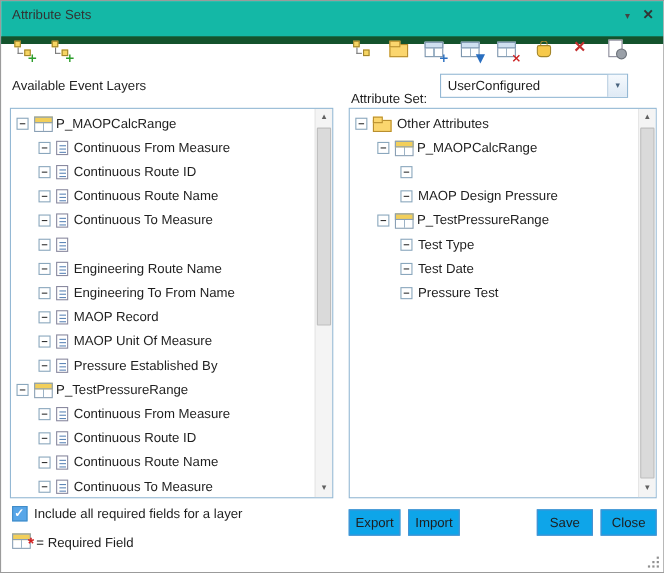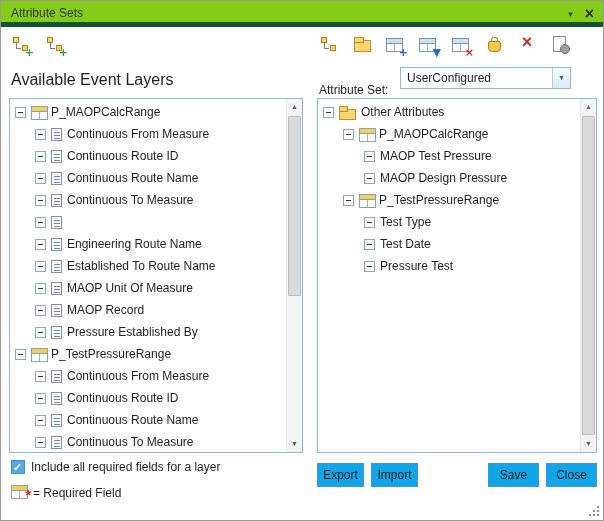--- a/index.html
+++ b/index.html
@@ -3,22 +3,22 @@
 <meta charset="utf-8">
 <style>
   * { box-sizing: border-box; margin: 0; padding: 0; }
   html,body { background:#fff; }
   body { font-family:"Liberation Sans", sans-serif; }
 
   .dialog { position:relative; width:604px; height:521px; background:#fff;
             border:1px solid #9b9b9b; overflow:hidden; }
 
   
-  .titlebar { position:absolute; top:0; left:0; right:0; height:26px;
-              background:#84cc16; border-bottom:5px solid #14532d; }
+  .titlebar { position:absolute; top:0; left:0; right:0; height:39px;
+              background:#14b8a6; border-bottom:7px solid #14532d; }
   .title { position:absolute; left:10px; top:0; line-height:25px; font-size:12px; color:#333; }
   .tb-controls { position:absolute; right:9px; top:0; height:25px; display:flex; align-items:center; gap:12px; }
   .tb-caret { font-size:9px; color:#444; }
   .tb-close { font-size:16px; font-weight:bold; color:#333; line-height:1; }
 
   
   .toolbar { position:absolute; top:33px; left:0; right:0; height:24px; }
   .tbl-left  { position:absolute; left:10px;  top:0; display:flex; gap:14px; }
   .tbl-right { position:absolute; left:318px; top:0; display:flex; gap:13px; }
   .icn { position:relative; width:20px; height:20px; display:inline-block; flex:none; }
@@ -43,21 +43,21 @@
   .g-page::after  { content:""; position:absolute; right:0;  bottom:0; width:8px; height:8px; background:#9aa0a8; border:1px solid #6a7078; border-radius:50%; }
 
   .g-redx { text-align:center; }
   .g-redx .bigx { position:absolute; left:0; right:0; top:-2px; font-size:18px; font-weight:bold; color:#c32f2f; line-height:20px; }
 
   .bdg { position:absolute; right:-3px; bottom:-4px; font-weight:bold; font-size:11px; line-height:1;
          font-family:"DejaVu Sans", sans-serif; }
   .bdg.green { color:#2e9e2e; } .bdg.red { color:#cc2222; } .bdg.blue { color:#2a6fc0; }
 
   
-  .lbl-avail   { position:absolute; left:10px;  top:70px; font-size:16px; color:#1e1e1e; }
+  .lbl-avail   { position:absolute; left:10px;  top:70px; font-size:12px; color:#1e1e1e; }
   .lbl-attrset { position:absolute; left:318px; top:70px; font-size:12px; color:#1e1e1e;margin-top:12px; }
   .combo { position:absolute; left:399px; top:66px; width:171px; height:22px; border:1px solid #94b8d4; background:#fff; }
   .combo-val { position:absolute; left:6px; top:0; line-height:20px; font-size:12px; color:#1e1e1e; }
   .combo-btn { position:absolute; right:0; top:0; width:18px; height:100%;
                background:linear-gradient(#f5f9fd,#dfeaf5); border-left:1px solid #b6cde0;
                text-align:center; font-size:8px; line-height:20px; color:#49637e; }
 
   
   .panel { position:absolute; top:97px; height:355px; background:#fff; border:1px solid #94b8d4; overflow:hidden; }
   .panel.pleft  { left:8px;   width:294px; }
@@ -202,31 +202,31 @@
           <span class="t-field"></span>
         </div>
       <div class="trow lvl1">
           <span class="xp"></span>
           <span class="t-field"></span>
           <span class="tl">Engineering Route Name</span>
         </div>
       <div class="trow lvl1">
           <span class="xp"></span>
           <span class="t-field"></span>
-          <span class="tl">Established To Route Name</span>
+          <span class="tl">Engineering To From Name</span>
+        </div>
+      <div class="trow lvl1">
+          <span class="xp"></span>
+          <span class="t-field"></span>
+          <span class="tl">MAOP Record</span>
         </div>
       <div class="trow lvl1">
           <span class="xp"></span>
           <span class="t-field"></span>
           <span class="tl">MAOP Unit Of Measure</span>
-        </div>
-      <div class="trow lvl1">
-          <span class="xp"></span>
-          <span class="t-field"></span>
-          <span class="tl">MAOP Record</span>
         </div>
       <div class="trow lvl1">
           <span class="xp"></span>
           <span class="t-field"></span>
           <span class="tl">Pressure Established By</span>
         </div>
       <div class="trow lvl0">
           <span class="xp"></span>
           <span class="t-layer"></span>
           <span class="tl">P_TestPressureRange</span>
@@ -266,21 +266,20 @@
           <span class="t-folder"></span>
           <span class="tl">Other Attributes</span>
         </div>
       <div class="trow lvl1">
           <span class="xp"></span>
           <span class="t-layer"></span>
           <span class="tl">P_MAOPCalcRange</span>
         </div>
       <div class="trow lvl2">
           <span class="xp"></span>
-          <span class="tl">MAOP Test Pressure</span>
         </div>
       <div class="trow lvl2">
           <span class="xp"></span>
           <span class="tl">MAOP Design Pressure</span>
         </div>
       <div class="trow lvl1">
           <span class="xp"></span>
           <span class="t-layer"></span>
           <span class="tl">P_TestPressureRange</span>
         </div>

